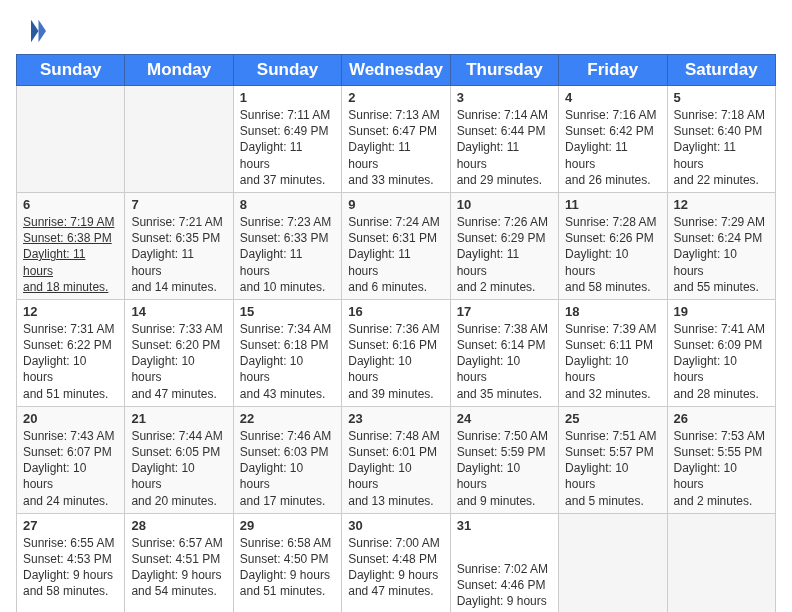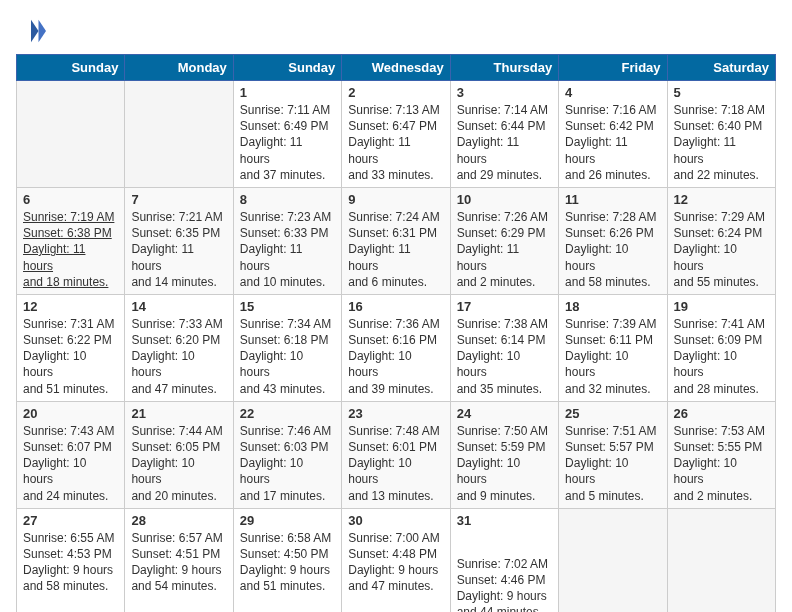--- a/index.html
+++ b/index.html
@@ -43,25 +43,25 @@
       font-size: 16px;
       color: #555;
       font-weight: bold;
     }
     table {
       width: 100%;
       border-collapse: collapse;
       table-layout: fixed;
     }
     th {
-      background-color: #0369a1;
+      background-color: #3b82f6;
       color: #fff;
-      text-align: right;
+      text-align: center;
       padding: 5px 6px;
-      font-size: 13px;
+      font-size: 17px;
       font-weight: bold;
       border: 1px solid #3a62ad;
     }
     td {
       border: 1px solid #ccc;
       vertical-align: top;
       padding: 4px 6px;
       font-size: 11px;
       color: #333;
       height: 90px;

